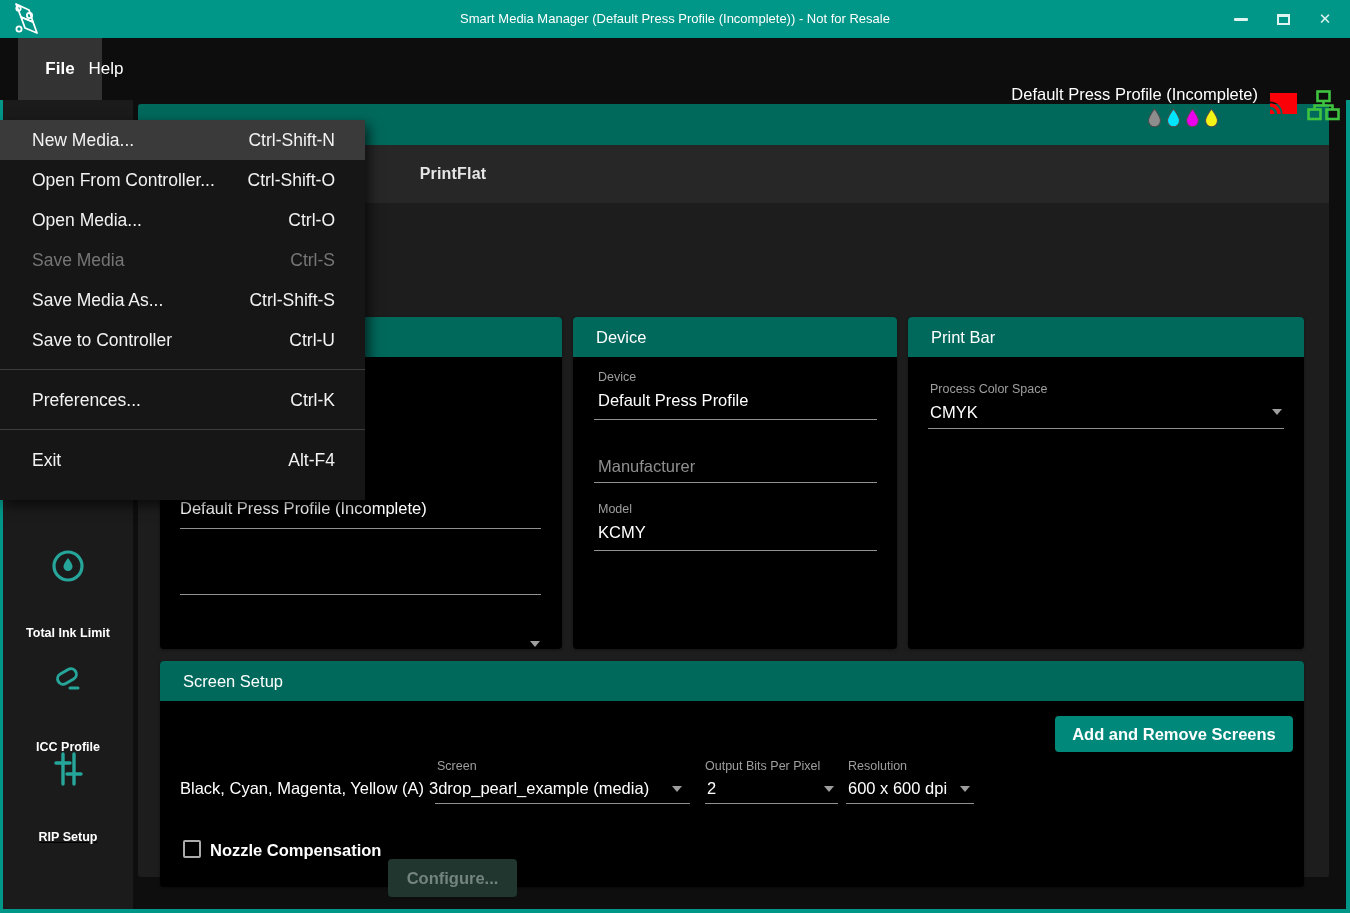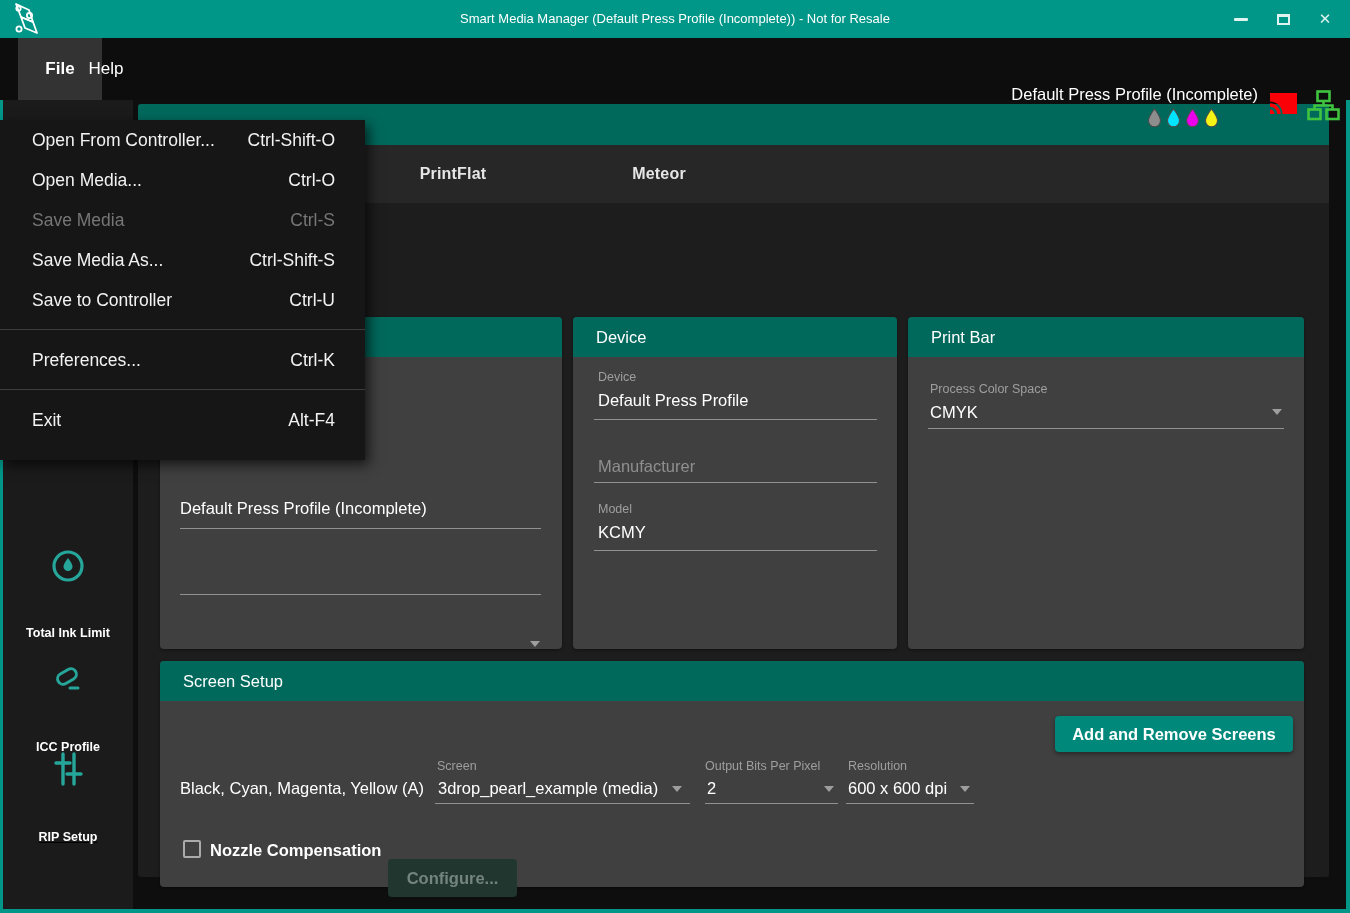--- a/index.html
+++ b/index.html
@@ -38,21 +38,21 @@
   .sb-label { color:#fff; font-size:12.5px; font-weight:700;margin-top:42px; }
 
   
   .main { position:absolute; left:135px; top:104px; width:1191px; height:773px; background:#1d1d1d; border-radius:3px; }
   .main-header { height:41px; background:#00695c; border-radius:3px 3px 0 0; }
   .tabbar { height:58px; background:#272727; display:flex; padding-left:212px; }
   .tab { width:206px; display:flex; align-items:center; justify-content:center;
          color:#e6e6e6; font-size:16px; font-weight:600; letter-spacing:.2px; cursor:pointer; }
   .content { position:relative; width:100%; height:674px; }
 
-  .card { position:absolute; background:#404040; border-radius:4px; box-shadow:0 1px 3px rgba(0,0,0,.4); }
+  .card { position:absolute; background:#000000; border-radius:4px; box-shadow:0 1px 3px rgba(0,0,0,.4); }
   .card-header { height:40px; background:#00695c; border-radius:4px 4px 0 0; color:#fff;
                  font-size:16.5px; font-weight:500; line-height:40px; padding-left:23px; }
   .card-media   { left:22px;  top:114px; width:402px;  height:332px; }
   .card-device  { left:435px; top:114px; width:324px;  height:332px; }
   .card-printbar{ left:770px; top:114px; width:396px;  height:332px; }
   .card-screen  { left:22px;  top:458px; width:1144px; height:226px; }
 
   .flabel { position:absolute; color:#9e9e9e; font-size:12.5px; }
   .fvalue { position:absolute; color:#ffffff; font-size:16.5px; white-space:nowrap; }
   .fplaceholder { position:absolute; color:#8f8f8f; font-size:16.5px; }
@@ -171,21 +171,20 @@
       <div class="sb-label">RIP Setup</div>
     </div>
 
 
   </div>
 
   <div class="main">
     <div class="main-header"></div>
     <div class="tabbar">
       <div class="tab">PrintFlat</div>
-      <div class="tab">Meteor</div>
     </div>
 
     <div class="content">
 
       <div class="card card-media">
         <div class="card-header"></div>
         <div class="fvalue" style="left:20px; top:182px;">Default Press Profile (Incomplete)</div>
         <div class="uline" style="left:20px; top:211px; width:361px;"></div>
         <div class="uline" style="left:20px; top:277px; width:361px;"></div>
         <div class="dd-arrow" style="left:370px; top:324px;"></div>
@@ -224,21 +223,21 @@
       </div>
 
       <div class="card card-screen">
         <div class="card-header">Screen Setup</div>
 
         <button class="btn-teal" style="left:895px; top:55px; width:238px; height:36px;">Add and Remove Screens</button>
 
         <div class="static-text" style="left:20px; top:118px;">Black, Cyan, Magenta, Yellow (A)</div>
 
         <div class="flabel" style="left:277px; top:98px;">Screen</div>
-        <div class="fvalue" style="left:278px; top:118px;">3drop_pearl_example (media)</div>
+        <div class="fvalue" style="left:269px; top:118px;">3drop_pearl_example (media)</div>
         <div class="dd-arrow" style="left:512px; top:125px;"></div>
         <div class="uline" style="left:275px; top:142px; width:255px;"></div>
 
         <div class="flabel" style="left:545px; top:98px;">Output Bits Per Pixel</div>
         <div class="fvalue" style="left:547px; top:118px;">2</div>
         <div class="dd-arrow" style="left:664px; top:125px;"></div>
         <div class="uline" style="left:545px; top:142px; width:133px;"></div>
 
         <div class="flabel" style="left:688px; top:98px;">Resolution</div>
         <div class="fvalue" style="left:688px; top:118px;">600 x 600 dpi</div>
@@ -246,20 +245,24 @@
         <div class="uline" style="left:686px; top:142px; width:128px;"></div>
 
         <div class="checkbox" style="left:23px; top:179px;"></div>
         <div class="static-text" style="left:50px; top:180px; font-weight:700;">Nozzle Compensation</div>
         <button class="btn-disabled" style="left:228px; top:170px; width:129px; height:38px;">Configure...</button>
       </div>
     </div>
   </div>
 
   <div class="filemenu">
+    <div class="fm-item hl">
+      <span>New Media...</span>
+      <span>Ctrl-Shift-N</span>
+    </div>
     <div class="fm-item">
       <span>Open From Controller...</span>
       <span>Ctrl-Shift-O</span>
     </div>
     <div class="fm-item">
       <span>Open Media...</span>
       <span>Ctrl-O</span>
     </div>
     <div class="fm-item disabled">
       <span>Save Media</span>

